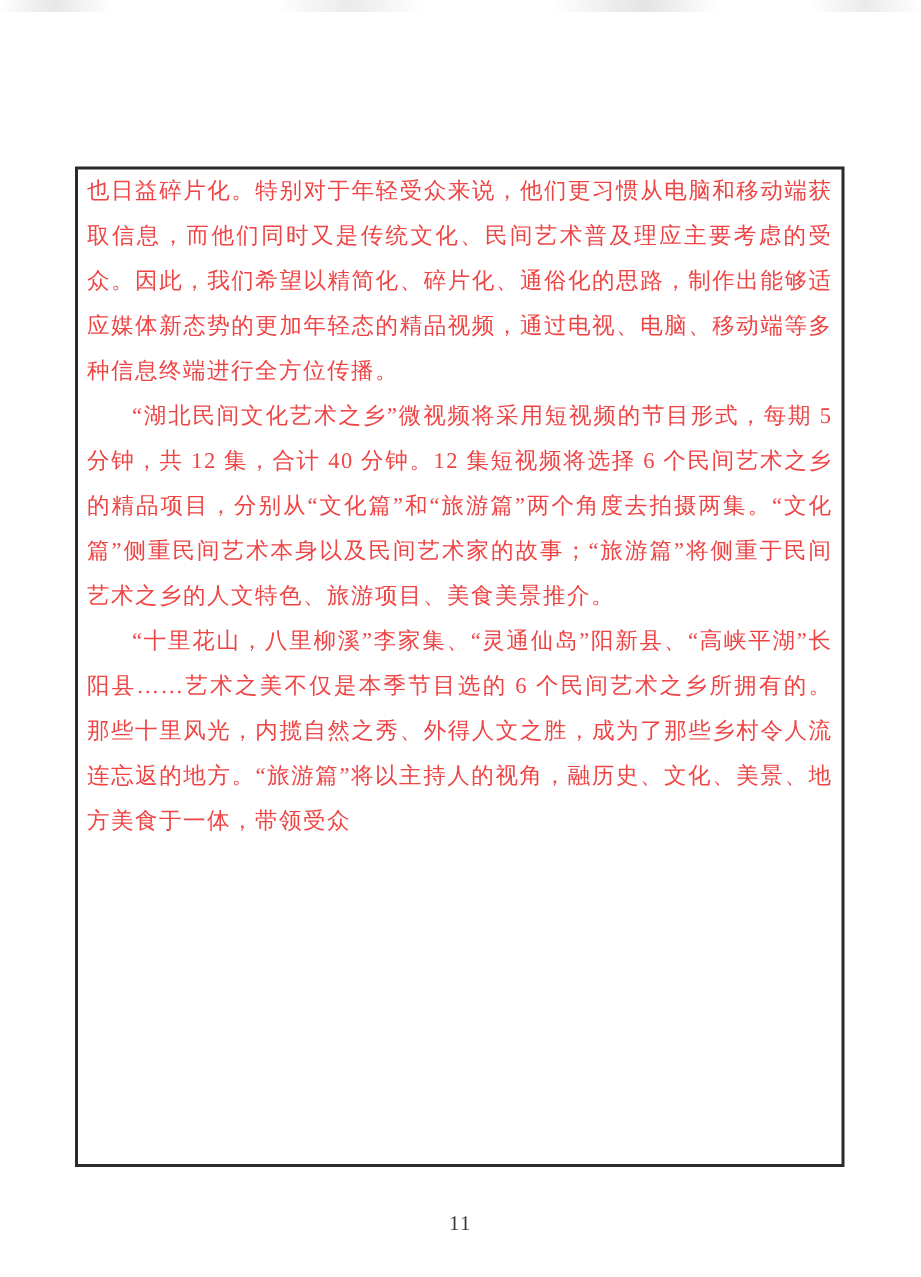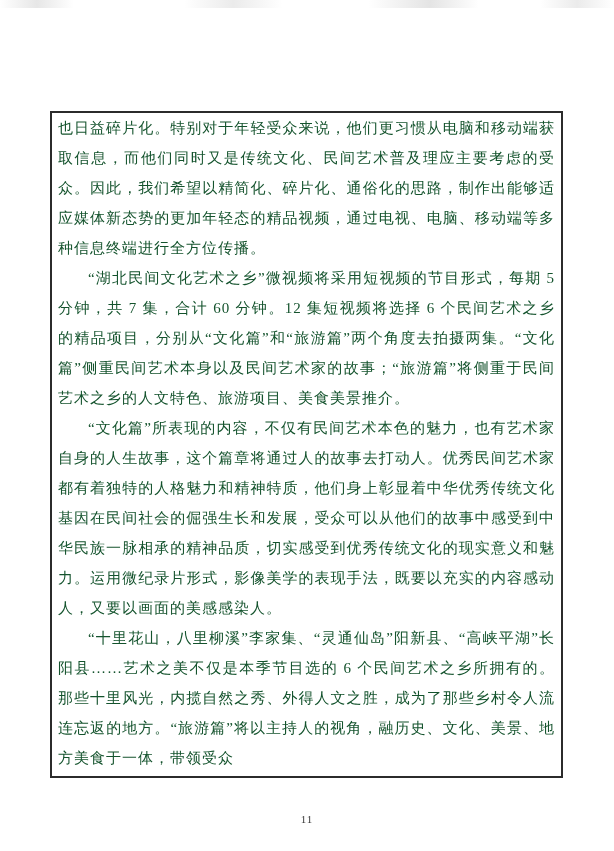--- a/index.html
+++ b/index.html
@@ -38,60 +38,59 @@
     box-sizing: border-box;
     border: 2px solid #2b2b2b;
     padding: 0 6px;
     overflow: hidden;
   }
   .content-box p {
     margin: 0;
     font-size: 15px;
     line-height: 30px;
     letter-spacing: 1px;
-    color: #14532d;
+    color: #ef4444;
     text-align: justify;
   }
   .content-box p.body-par {
     text-indent: 2em;
   }
   .content-box p.body-par.no-indent {
     text-indent: 0;
   }
   .content-box p.heading-par {
     font-weight: bold;
     text-indent: 2em;
     color: #111111;
   }
   .page-number {
     position: absolute;
     left: 0;
     right: 0;
     bottom: 26px;
     text-align: center;
-    font-size: 11px;
+    font-size: 14px;
     color: #3a3a3a;
     letter-spacing: 1px;
   }
 </style>
 </head>
 <body>
 
 <div class="sheet">
 
   <div class="scan-noise"></div>
 
   <div class="content-box">
     <p class="body-par no-indent">也日益碎片化。特别对于年轻受众来说，他们更习惯从电脑和移动端获取信息，而他们同时又是传统文化、民间艺术普及理应主要考虑的受众。因此，我们希望以精简化、碎片化、通俗化的思路，制作出能够适应媒体新态势的更加年轻态的精品视频，通过电视、电脑、移动端等多种信息终端进行全方位传播。</p>
 
 
-    <p class="body-par">“湖北民间文化艺术之乡”微视频将采用短视频的节目形式，每期 5 分钟，共 7 集，合计 60 分钟。12 集短视频将选择 6 个民间艺术之乡的精品项目，分别从“文化篇”和“旅游篇”两个角度去拍摄两集。“文化篇”侧重民间艺术本身以及民间艺术家的故事；“旅游篇”将侧重于民间艺术之乡的人文特色、旅游项目、美食美景推介。</p>
+    <p class="body-par">“湖北民间文化艺术之乡”微视频将采用短视频的节目形式，每期 5 分钟，共 12 集，合计 40 分钟。12 集短视频将选择 6 个民间艺术之乡的精品项目，分别从“文化篇”和“旅游篇”两个角度去拍摄两集。“文化篇”侧重民间艺术本身以及民间艺术家的故事；“旅游篇”将侧重于民间艺术之乡的人文特色、旅游项目、美食美景推介。</p>
 
 
-    <p class="body-par">“文化篇”所表现的内容，不仅有民间艺术本色的魅力，也有艺术家自身的人生故事，这个篇章将通过人的故事去打动人。优秀民间艺术家都有着独特的人格魅力和精神特质，他们身上彰显着中华优秀传统文化基因在民间社会的倔强生长和发展，受众可以从他们的故事中感受到中华民族一脉相承的精神品质，切实感受到优秀传统文化的现实意义和魅力。运用微纪录片形式，影像美学的表现手法，既要以充实的内容感动人，又要以画面的美感感染人。</p>
 
 
     <p class="body-par">“十里花山，八里柳溪”李家集、“灵通仙岛”阳新县、“高峡平湖”长阳县……艺术之美不仅是本季节目选的 6 个民间艺术之乡所拥有的。那些十里风光，内揽自然之秀、外得人文之胜，成为了那些乡村令人流连忘返的地方。“旅游篇”将以主持人的视角，融历史、文化、美景、地方美食于一体，带领受众</p>
   </div>
 
   <div class="page-number">11</div>
 
 </div>
 
 </body></html>

